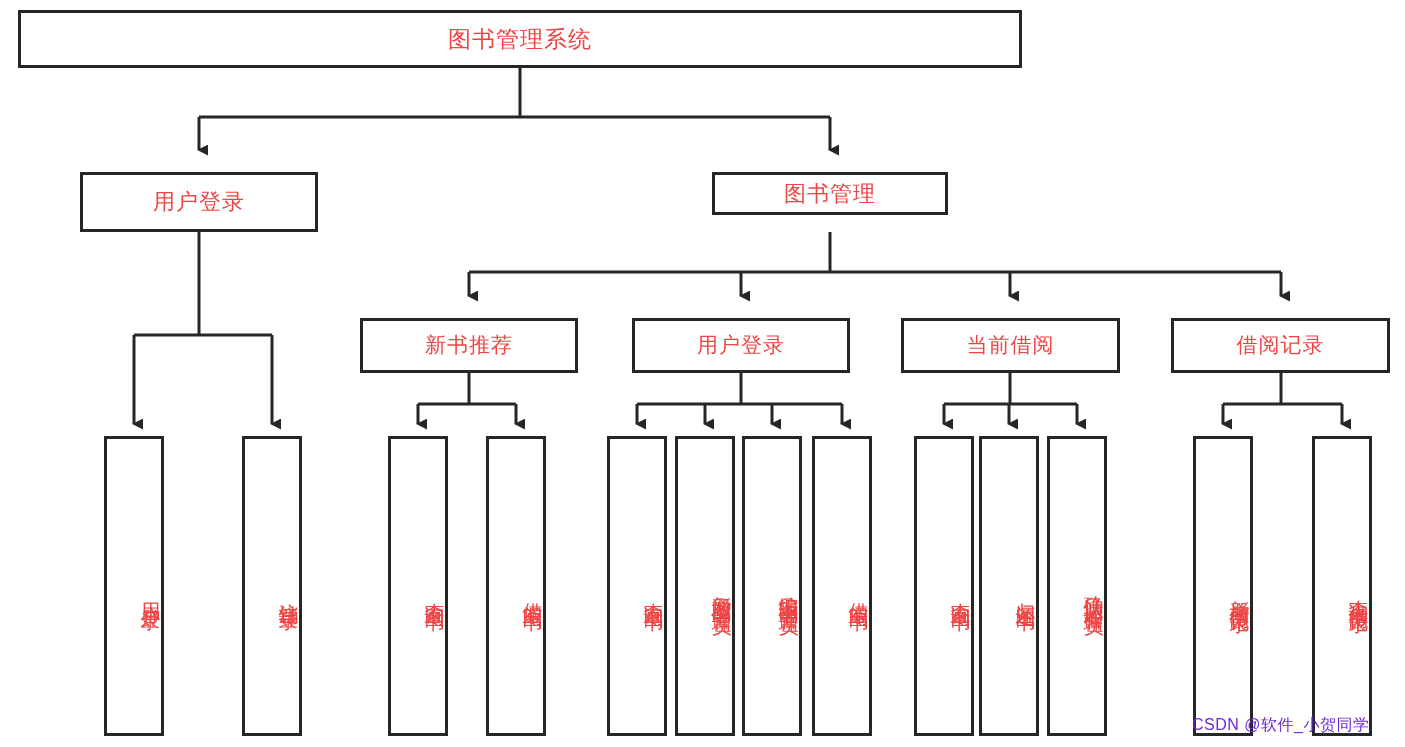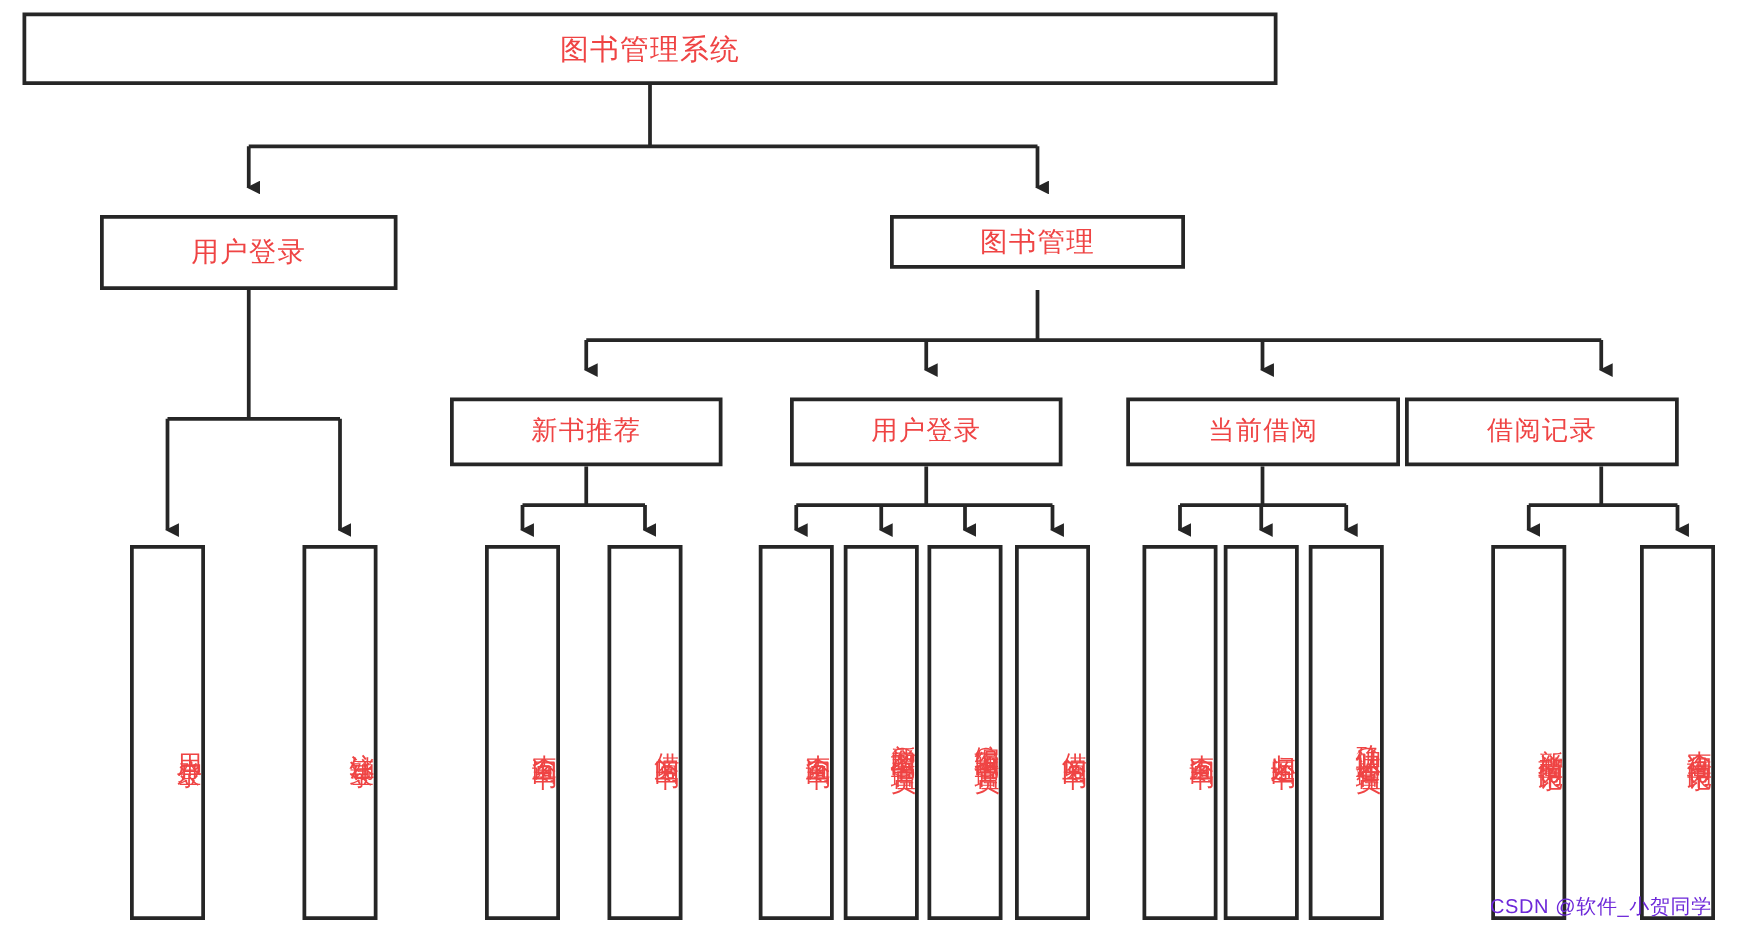--- a/index.html
+++ b/index.html
@@ -130,21 +130,21 @@
   </svg>
 
   <div class="node root" style="left:18px; top:10px; width:1004px; height:58px;">图书管理系统</div>
 
   <div class="node lvl1" style="left:80px; top:172px; width:238px; height:60px;">用户登录</div>
   <div class="node lvl1" style="left:712px; top:172px; width:236px; height:43px;">图书管理</div>
 
   <div class="node lvl2" style="left:360px; top:318px; width:218px; height:55px;">新书推荐</div>
   <div class="node lvl2" style="left:632px; top:318px; width:218px; height:55px;">用户登录</div>
   <div class="node lvl2" style="left:901px; top:318px; width:219px; height:55px;">当前借阅</div>
-  <div class="node lvl2" style="left:1124px; top:318px; width:219px; height:55px;">借阅记录</div>
+  <div class="node lvl2" style="left:1171px; top:318px; width:219px; height:55px;">借阅记录</div>
 
   <div class="node leaf" style="left:104px; top:436px; width:60px; height:300px;">用户登录</div>
   <div class="node leaf" style="left:242px; top:436px; width:60px; height:300px;">注销登录</div>
 
   <div class="node leaf" style="left:388px; top:436px; width:60px; height:300px;">查询图书</div>
   <div class="node leaf" style="left:486px; top:436px; width:60px; height:300px;">借阅图书</div>
 
   <div class="node leaf" style="left:607px; top:436px; width:60px; height:300px;">查询图书</div>
   <div class="node leaf" style="left:675px; top:436px; width:60px; height:300px;">新增图书（管理员）</div>
   <div class="node leaf" style="left:742px; top:436px; width:60px; height:300px;">编辑图书（管理员）</div>

